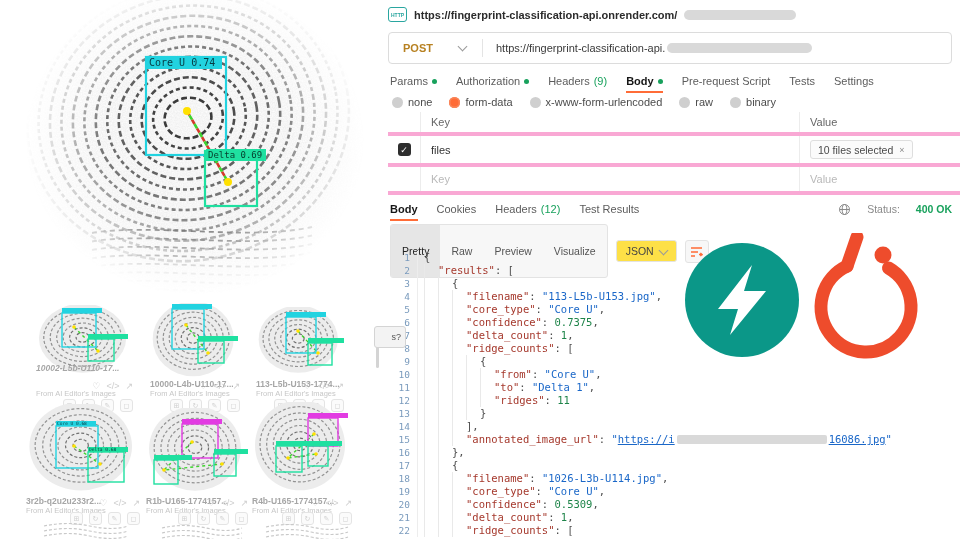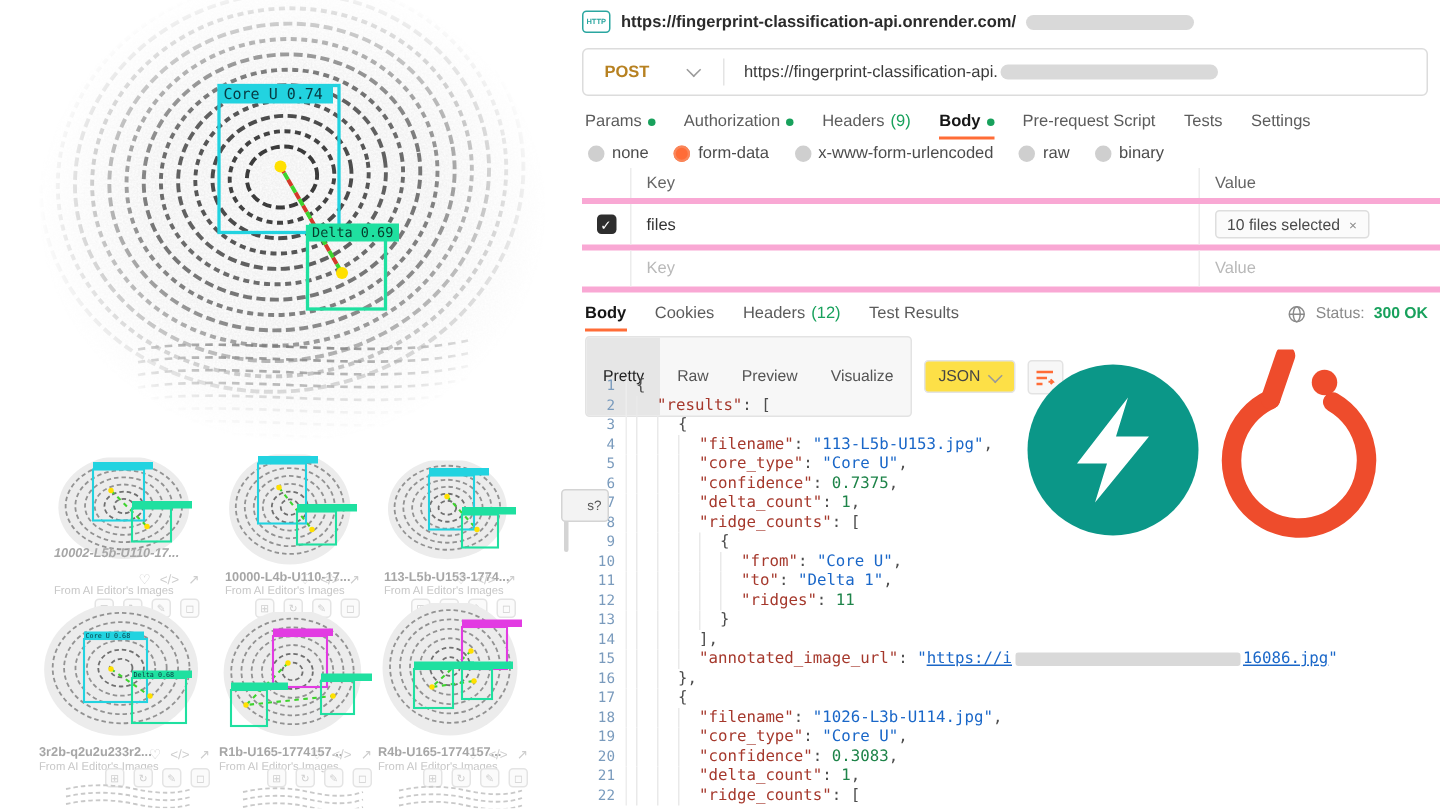--- a/index.html
+++ b/index.html
@@ -56,21 +56,21 @@
   .colchk{width:32px;display:flex;justify-content:center;align-self:stretch;align-items:center;border-right:1px solid #ececec}
   .colkey{width:368px;padding-left:10px;align-self:stretch;display:flex;align-items:center;border-right:1px solid #ececec}
   .colval{flex:1;padding-left:10px;display:flex;align-items:center}
   .chk{width:13px;height:13px;background:#2e2e2e;border-radius:3px;color:#fff;font-size:9px;
        display:flex;align-items:center;justify-content:center}
   .chip{border:1px solid #dedede;background:#fbfbfb;border-radius:3px;height:17px;display:inline-flex;
         align-items:center;gap:6px;padding:0 7px;font-size:10.5px;color:#4a4a4a}
   .chip .x{color:#8e8e8e;font-size:9px}
 
   #resptabs{position:absolute;left:10px;top:200px;right:8px;display:flex;align-items:center;height:18px}
-  #respstatus{margin-left:auto;display:flex;align-items:center;gap:6px;font-size:10.5px;color:#8a8a8a}
+  #respstatus{margin-left:auto;display:flex;align-items:center;gap:16px;font-size:10.5px;color:#8a8a8a}
   #respstatus b{color:#18a15c;font-weight:bold}
 
   #viewbar{position:absolute;left:10px;top:224px;display:flex;gap:8px;align-items:center}
   #seg{display:flex;background:#f7f7f7;border:1px solid #e3e3e3;border-radius:3px;overflow:hidden}
   .segit{font-size:10.5px;color:#555;padding:20px 11px}
   .segit.active{background:#e6e6e6;color:#222}
   #langsel{display:flex;align-items:center;gap:6px;background:#fde047;border:1px solid #e3e3e3;
            border-radius:3px;padding:4px 9px;font-size:10.5px;color:#444}
   #wrapbtn{width:22px;height:21px;background:#f7f7f7;border:1px solid #e3e3e3;border-radius:3px;
            display:flex;align-items:center;justify-content:center}
@@ -435,21 +435,21 @@
           <span>Test Results</span>
         </span>
       </div>
     <div id="respstatus">
       <svg width="13" height="13" viewBox="0 0 13 13">
         <circle cx="6.5" cy="6.5" r="5" fill="none" stroke="#8a8a8a" stroke-width="1"></circle>
         <ellipse cx="6.5" cy="6.5" rx="2.3" ry="5" fill="none" stroke="#8a8a8a" stroke-width="1"></ellipse>
         <line x1="1.5" y1="6.5" x2="11.5" y2="6.5" stroke="#8a8a8a" stroke-width="1"></line>
       </svg>
       <span>Status:</span>
-      <b>300 OK</b>
+      <b>400 OK</b>
     </div>
   </div>
 
   <div id="viewbar">
     <div id="seg">
         <span class="segit active">Pretty</span>
         <span class="segit">Raw</span>
         <span class="segit">Preview</span>
         <span class="segit">Visualize</span>
       </div>
@@ -478,21 +478,21 @@
       <div class="cline"><span class="gut">10</span><span class="cbody"><span class="guide"></span><span class="guide"></span><span class="guide"></span><span class="guide"></span><span class="guide"></span><span class="ck">"from"</span><span class="cp">: </span><span class="cs">"Core U"</span><span class="cp">,</span></span></div>
       <div class="cline"><span class="gut">11</span><span class="cbody"><span class="guide"></span><span class="guide"></span><span class="guide"></span><span class="guide"></span><span class="guide"></span><span class="ck">"to"</span><span class="cp">: </span><span class="cs">"Delta 1"</span><span class="cp">,</span></span></div>
       <div class="cline"><span class="gut">12</span><span class="cbody"><span class="guide"></span><span class="guide"></span><span class="guide"></span><span class="guide"></span><span class="guide"></span><span class="ck">"ridges"</span><span class="cp">: </span><span class="cn">11</span></span></div>
       <div class="cline"><span class="gut">13</span><span class="cbody"><span class="guide"></span><span class="guide"></span><span class="guide"></span><span class="guide"></span><span class="cp">}</span></span></div>
       <div class="cline"><span class="gut">14</span><span class="cbody"><span class="guide"></span><span class="guide"></span><span class="guide"></span><span class="cp">],</span></span></div>
       <div class="cline"><span class="gut">15</span><span class="cbody"><span class="guide"></span><span class="guide"></span><span class="guide"></span><span class="ck">"annotated_image_url"</span><span class="cp">: </span><span class="cs">"</span><span class="cl">https://i</span><span class="cb"></span><span class="cl">16086.jpg</span><span class="cs">"</span></span></div>
       <div class="cline"><span class="gut">16</span><span class="cbody"><span class="guide"></span><span class="guide"></span><span class="cp">},</span></span></div>
       <div class="cline"><span class="gut">17</span><span class="cbody"><span class="guide"></span><span class="guide"></span><span class="cp">{</span></span></div>
       <div class="cline"><span class="gut">18</span><span class="cbody"><span class="guide"></span><span class="guide"></span><span class="guide"></span><span class="ck">"filename"</span><span class="cp">: </span><span class="cs">"1026-L3b-U114.jpg"</span><span class="cp">,</span></span></div>
       <div class="cline"><span class="gut">19</span><span class="cbody"><span class="guide"></span><span class="guide"></span><span class="guide"></span><span class="ck">"core_type"</span><span class="cp">: </span><span class="cs">"Core U"</span><span class="cp">,</span></span></div>
-      <div class="cline"><span class="gut">20</span><span class="cbody"><span class="guide"></span><span class="guide"></span><span class="guide"></span><span class="ck">"confidence"</span><span class="cp">: </span><span class="cn">0.3083</span><span class="cp">,</span></span></div>
+      <div class="cline"><span class="gut">20</span><span class="cbody"><span class="guide"></span><span class="guide"></span><span class="guide"></span><span class="ck">"confidence"</span><span class="cp">: </span><span class="cn">0.5309</span><span class="cp">,</span></span></div>
       <div class="cline"><span class="gut">21</span><span class="cbody"><span class="guide"></span><span class="guide"></span><span class="guide"></span><span class="ck">"delta_count"</span><span class="cp">: </span><span class="cn">1</span><span class="cp">,</span></span></div>
       <div class="cline"><span class="gut">22</span><span class="cbody"><span class="guide"></span><span class="guide"></span><span class="guide"></span><span class="ck">"ridge_counts"</span><span class="cp">: [</span></span></div>
     </div>
   <div id="cliptip">s?</div>
 
   <svg id="logos" width="250" height="130" viewBox="0 0 250 130">
     <g>
       <circle cx="62" cy="67" r="57" fill="#0b9788"></circle>
       <path d="M72 32 L38 76 L58 76 L50 102 L86 58 L64 58 Z" fill="#fff"></path>
     </g>

